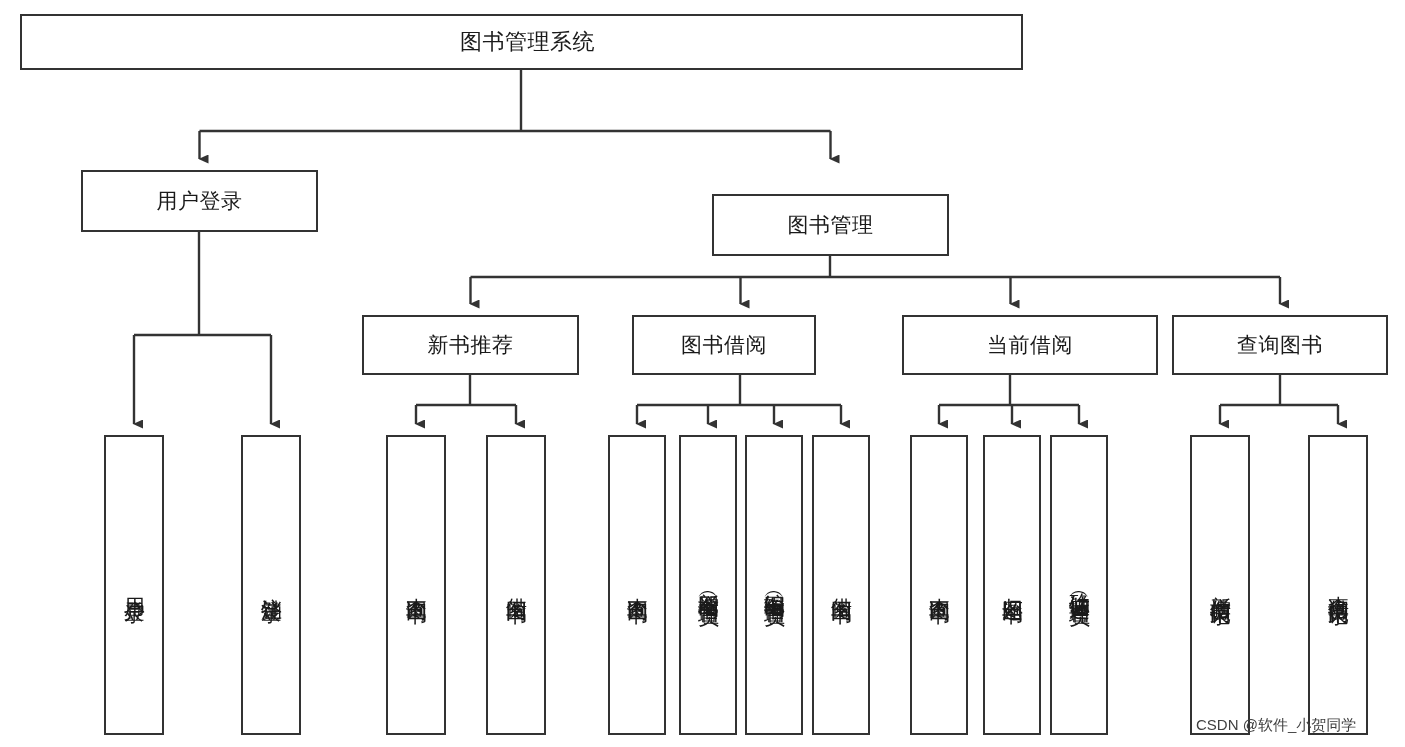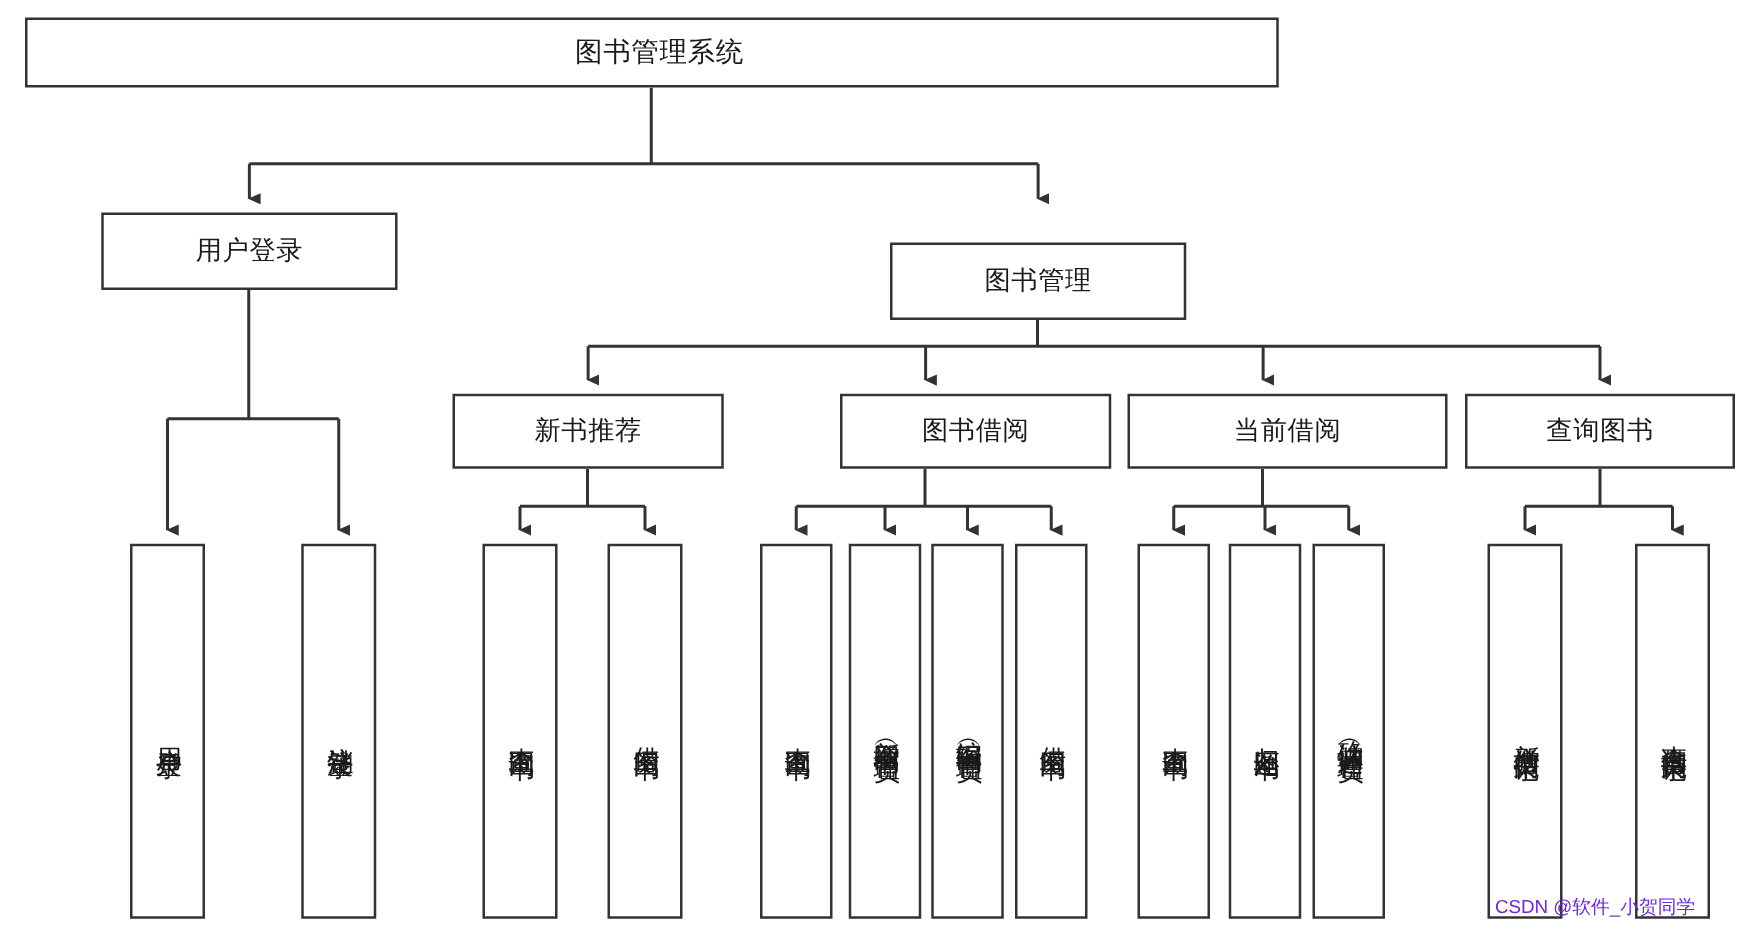--- a/index.html
+++ b/index.html
@@ -49,21 +49,21 @@
   .node.vertical .label {
     writing-mode: vertical-rl;
     text-orientation: upright;
     font-size: 21px;
     letter-spacing: 2px;
     white-space: nowrap;
   }
   .node.root .label { font-size: 22px; }
   .watermark {
     position: absolute;
-    color: #6d28d9;
+    color: #404040;
     font-size: 15px;
     white-space: nowrap;
     font-family: "Liberation Sans", "DejaVu Sans", sans-serif;
   }
 </style>
 </head>
 <body>
 
 <div id="diagram-root">
   <svg id="connectors" viewBox="0 0 1405 747">
@@ -114,21 +114,21 @@
       </div>
       <div class="node horizontal" style="left: 81px; top: 170px; width: 237px; height: 62px;">
         <span class="label">用户登录</span>
       </div>
       <div class="node horizontal" style="left: 712px; top: 170px; width: 237px; height: 62px; margin-top: 24px;">
         <span class="label">图书管理</span>
       </div>
       <div class="node horizontal" style="left: 362px; top: 315px; width: 217px; height: 60px;">
         <span class="label">新书推荐</span>
       </div>
-      <div class="node horizontal" style="left: 632px; top: 315px; width: 217px; height: 60px; margin-left: 40px;">
+      <div class="node horizontal" style="left: 632px; top: 315px; width: 184px; height: 60px;">
         <span class="label">图书借阅</span>
       </div>
       <div class="node horizontal" style="left: 902px; top: 315px; width: 256px; height: 60px;">
         <span class="label">当前借阅</span>
       </div>
       <div class="node horizontal" style="left: 1172px; top: 315px; width: 216px; height: 60px;">
         <span class="label">查询图书</span>
       </div>
       <div class="node vertical" style="left: 104px; top: 435px; width: 60px; height: 300px;">
         <span class="label">用户登录</span>

